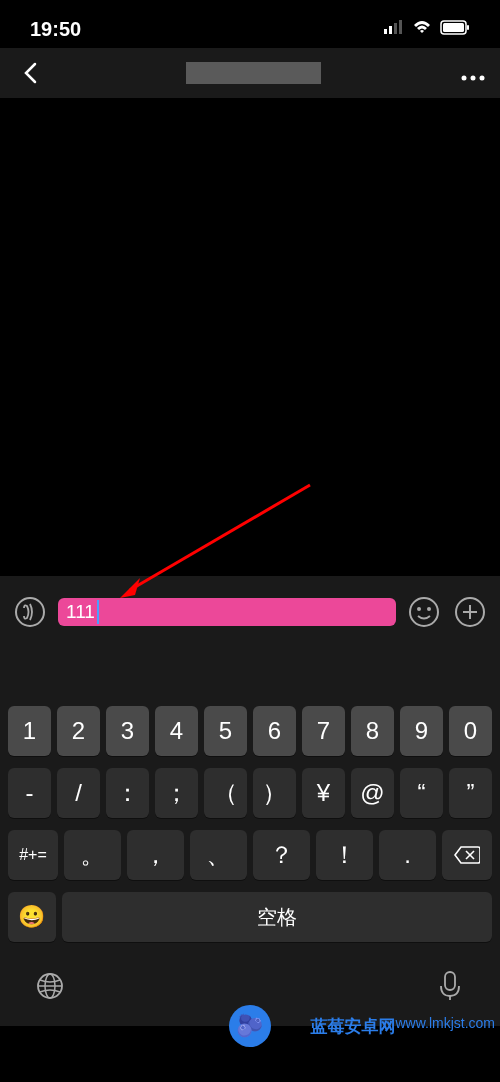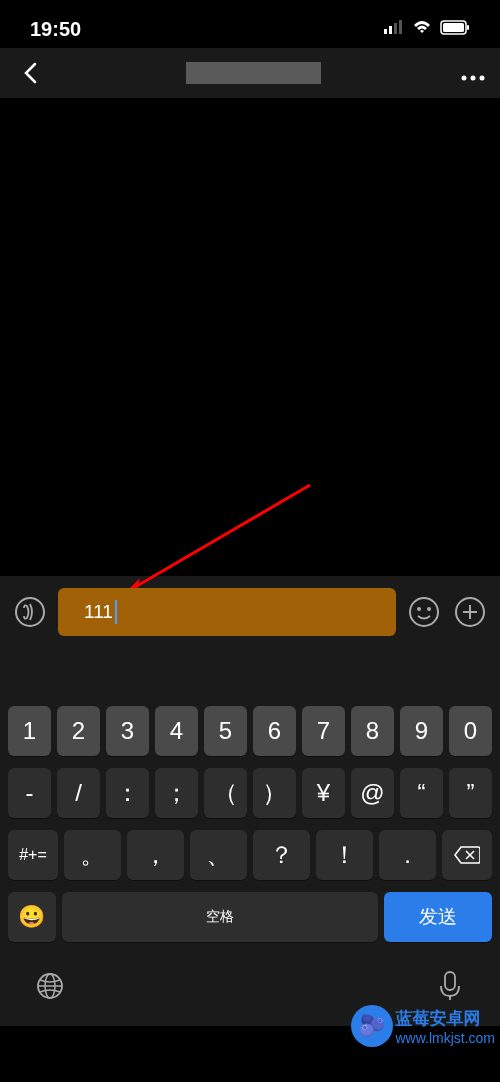--- a/index.html
+++ b/index.html
@@ -12,41 +12,41 @@
     .nav-bar { height: 50px; display: flex; align-items: center; justify-content: space-between; padding: 0 15px; background: #1a1a1a; }
     .back-btn { width: 30px; height: 30px; display: flex; align-items: center; justify-content: center; }
     .nav-title { width: 135px; height: 22px; background: #5a5a5a; }
     .more-btn { font-size: 24px; letter-spacing: 2px; }
     
     .chat-area { height: 478px; background: #000; position: relative; }
     .arrow { position: absolute; left: 115px; top: 382px; width: 200px; height: 120px; pointer-events: none; }
     
     .input-bar { height: 72px; display: flex; align-items: center; padding: 0 12px; gap: 10px; background: #1a1a1a; }
     .voice-btn, .emoji-btn, .plus-btn { width: 36px; height: 36px; display: flex; align-items: center; justify-content: center; flex-shrink: 0; }
-    .text-input { flex: 1; height: 48px; background: #a16207; border-radius: 6px; padding: 0 26px; display: flex; align-items: center; font-size: 19px; position: relative; }
+    .text-input { flex: 1; height: 28px; background: #ec4899; border-radius: 6px; padding: 0 8px; display: flex; align-items: center; font-size: 19px; position: relative; }
     .cursor { display: inline-block; width: 2px; height: 24px; background: #4a9eff; margin-left: 2px; animation: blink 1s infinite; }
     @keyframes blink { 50% { opacity: 0; } }
     
     .keyboard { background: #1a1a1a; padding-top: 58px; }
     .key-row { display: flex; gap: 6px; padding: 0 8px; margin-bottom: 12px; }
     .key { flex: 1; height: 50px; background: #4a4a4a; border-radius: 6px; display: flex; align-items: center; justify-content: center; font-size: 24px; color: #fff; box-shadow: 0 1px 0 rgba(0,0,0,0.4); }
     .key-dark { background: #2e2e2e; }
     .key-mode { flex: 0 0 56px; font-size: 16px; }
     .key-emoji { flex: 0 0 48px; font-size: 22px; }
-    .key-space { flex: 1; font-size: 14px; }
+    .key-space { flex: 1; font-size: 20px; }
     .key-send { flex: 0 0 108px; background: #2b7de9; font-size: 19px; }
     .key-del { flex: 0 0 50px; }
     .key-sym { flex: 0 0 50px; font-size: 16px; }
     
     .bottom-bar { display: flex; justify-content: space-between; align-items: center; padding: 12px 30px 20px; }
     .globe-btn, .mic-btn { width: 40px; height: 40px; display: flex; align-items: center; justify-content: center; }
     
     .watermark { position: absolute; right: 5px; bottom: 35px; display: flex; align-items: center; gap: 2px; }
     .wm-icon { width: 42px; height: 42px; background: #2b7de9; border-radius: 50%; display: flex; align-items: center; justify-content: center; font-size: 22px; }
-    .wm-text { display: flex; flex-direction: column; }
+    .wm-text { display: flex; flex-direction: row; margin-left: 37px; }
     .wm-title { font-size: 17px; font-weight: bold; color: #2b7de9; }
     .wm-url { font-size: 14px; color: #2b7de9; }
   </style>
 </head>
 <body>
 
 <div class="status-bar">
   <span class="status-time">19:50</span>
   <div class="status-right">
     <span><svg width="20" height="14" viewBox="0 0 20 14">
@@ -154,21 +154,20 @@
       <svg width="26" height="20" viewBox="0 0 26 20">
           <path d="M7 2 L24 2 Q26 2 26 4 L26 16 Q26 18 24 18 L7 18 L1 10 Z" fill="none" stroke="#fff" stroke-width="1.6"></path>
           <line x1="12" y1="6" x2="20" y2="14" stroke="#fff" stroke-width="1.6"></line>
           <line x1="20" y1="6" x2="12" y2="14" stroke="#fff" stroke-width="1.6"></line>
         </svg>
     </div>
   </div>
   <div class="key-row">
     <div class="key key-dark key-emoji">😀</div>
     <div class="key key-dark key-space">空格</div>
-    <div class="key key-send">发送</div>
   </div>
   <div class="bottom-bar">
     <div class="globe-btn">
       <svg width="30" height="30" viewBox="0 0 30 30">
           <circle cx="15" cy="15" r="12" fill="none" stroke="#aaa" stroke-width="1.8"></circle>
           <ellipse cx="15" cy="15" rx="5" ry="12" fill="none" stroke="#aaa" stroke-width="1.5"></ellipse>
           <line x1="3" y1="15" x2="27" y2="15" stroke="#aaa" stroke-width="1.5"></line>
           <path d="M5 9 Q15 13 25 9 M5 21 Q15 17 25 21" stroke="#aaa" stroke-width="1.5" fill="none"></path>
         </svg>
     </div>

